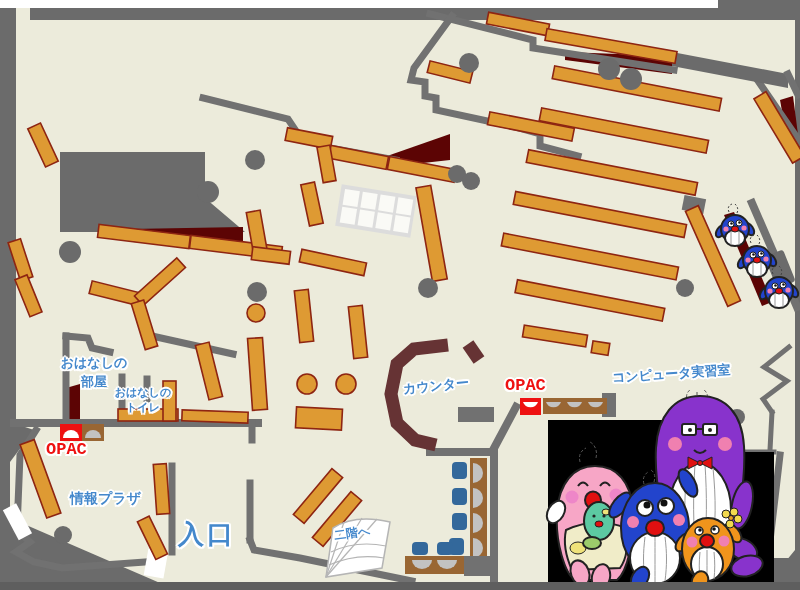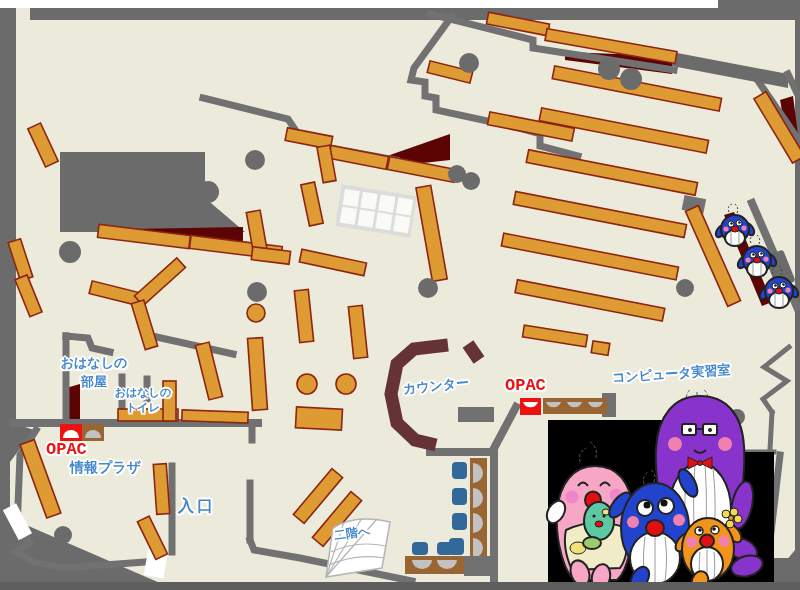--- a/index.html
+++ b/index.html
@@ -356,19 +356,19 @@
 
   <div class="lbl center" style="left:46px;top:354px;width:96px;font-size:13px;line-height:19px;">
     <div>おはなしの</div>
     <div>部屋</div>
   </div>
   <div class="lbl center" style="left:112px;top:386px;width:62px;font-size:11px;line-height:15px;">
     <div>おはなしの</div>
     <div>トイレ</div>
   </div>
   <div class="lbl lbl-red" style="left:46px;top:440px;font-size:17px;">OPAC</div>
-  <div class="lbl" style="left:70px;top:459px;font-size:14px;">情報プラザ</div>
-  <div class="lbl" style="left:178px;top:496px;font-size:16px;letter-spacing:3px;">入口</div>
+  <div class="lbl" style="left:70px;top:490px;font-size:14px;">情報プラザ</div>
+  <div class="lbl" style="left:178px;top:517px;font-size:26px;letter-spacing:3px;">入口</div>
   <div class="lbl" style="left:403px;top:377px;font-size:13px;transform:rotate(-6deg);">カウンター</div>
   <div class="lbl lbl-red" style="left:505px;top:376px;font-size:17px;">OPAC</div>
   <div class="lbl" style="left:612px;top:365px;font-size:13px;transform:rotate(-4deg);">コンピュータ実習室</div>
   <div class="lbl" style="left:334px;top:525px;font-size:12px;transform:rotate(-8deg);">二階へ</div>
 </div>
 
 </body></html>

